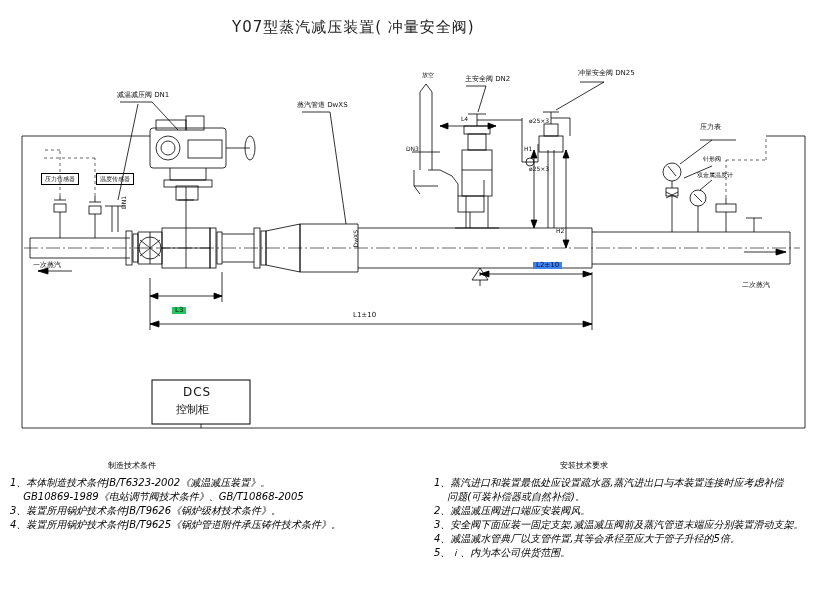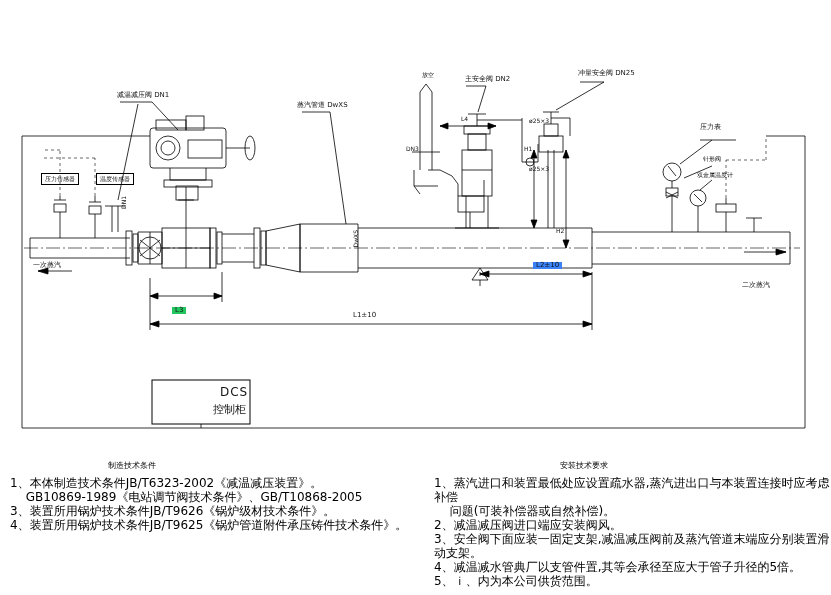--- a/index.html
+++ b/index.html
@@ -9,37 +9,38 @@
     font-family:"DejaVu Sans","Liberation Sans",sans-serif;
     color:#000;
     overflow:hidden;
     position:relative;
   }
   #root{position:relative;width:831px;height:595px;}
   .t{position:absolute;white-space:nowrap;line-height:1;}
   .title{
     font-size:15px;letter-spacing:1px;color:#222;
   }
-  .lbl{font-size:8.5px;color:#111;margin-left:37px;}
+  .lbl{font-size:8.5px;color:#111;}
   .lbl-sm{font-size:7px;color:#111;}
   .lbl-xs{font-size:6px;color:#111;}
   .notes-h{font-size:8px;font-weight:normal;}
-  .notes{font-size:12px;line-height:14px;}
+  .notes{font-size:10px;line-height:14px;font-style:italic;}
   svg{position:absolute;left:0;top:0;}
   .vert{
     writing-mode:vertical-rl;
     text-orientation:mixed;
     transform:rotate(180deg);
   }
 </style>
 </head>
 <body>
 
 <div id="root">
 
+  <div class="t title" style="left:232px;top:20px;">Y07型蒸汽减压装置( 冲量安全阀)</div>
 
   <svg width="831" height="595">
     <g stroke="#000" fill="none" stroke-width="0.8">
 
       <polyline points="22,136 22,428 805,428 805,136 766,136"></polyline>
       <line x1="22" y1="136" x2="152" y2="136"></line>
 
       <rect x="152" y="380" width="98" height="44" stroke-width="1"></rect>
       <line x1="152" y1="402" x2="152" y2="402"></line>
 

